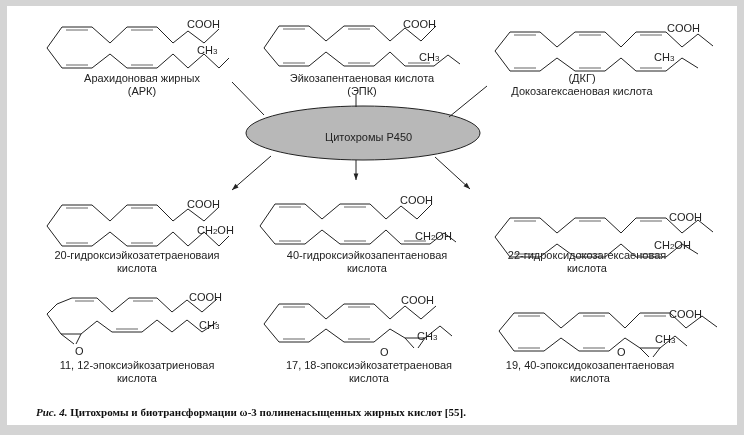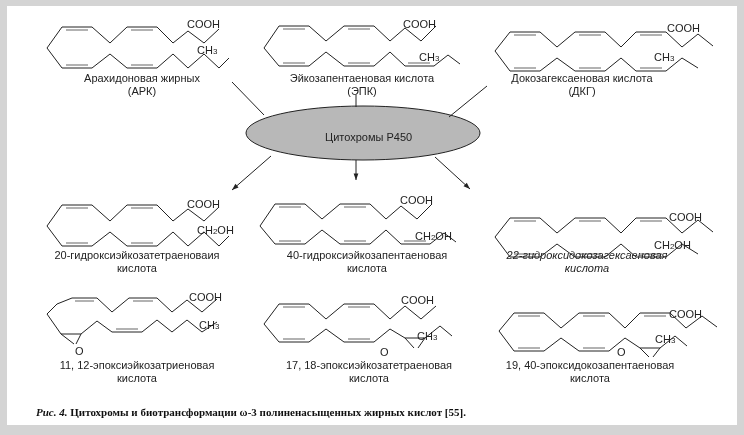--- a/index.html
+++ b/index.html
@@ -269,40 +269,40 @@
 
   <div class="lbl" style="left:55px; top:66px; width:160px;">
     <div>Арахидоновая жирных</div>
     <div>(АРК)</div>
   </div>
   <div class="lbl" style="left:270px; top:66px; width:170px;">
     <div>Эйкозапентаеновая кислота</div>
     <div>(ЭПК)</div>
   </div>
   <div class="lbl" style="left:490px; top:66px; width:170px;">
+    <div>(ДКГ)</div>
     <div>Докозагексаеновая кислота</div>
-    <div>(ДКГ)</div>
   </div>
 
   <div class="chem" style="left:180px; top:12px;">COOH</div>
   <div class="chem" style="left:190px; top:38px;"><span>CH</span><span class="sub">3</span></div>
   <div class="chem" style="left:396px; top:12px;">COOH</div>
   <div class="chem" style="left:412px; top:45px;"><span>CH</span><span class="sub">3</span></div>
   <div class="chem" style="left:660px; top:16px;">COOH</div>
   <div class="chem" style="left:647px; top:45px;"><span>CH</span><span class="sub">3</span></div>
 
   <div class="lbl" style="left:30px; top:243px; width:200px;">
     <div>20-гидроксиэйкозатетраеноваия</div>
     <div>кислота</div>
   </div>
   <div class="lbl" style="left:260px; top:243px; width:200px;">
     <div>40-гидроксиэйкозапентаеновая</div>
     <div>кислота</div>
   </div>
-  <div class="lbl" style="left:480px; top:243px; width:200px;font-style:italic;">
+  <div class="lbl" style="left:480px; top:243px; width:200px;">
     <div>22-гидроксидокозагексаеновая</div>
     <div>кислота</div>
   </div>
 
   <div class="chem" style="left:180px; top:192px;">COOH</div>
   <div class="chem" style="left:190px; top:218px;"><span>CH</span><span class="sub">2</span><span>OH</span></div>
   <div class="chem" style="left:393px; top:188px;">COOH</div>
   <div class="chem" style="left:408px; top:224px;"><span>CH</span><span class="sub">2</span><span>OH</span></div>
   <div class="chem" style="left:662px; top:205px;">COOH</div>
   <div class="chem" style="left:647px; top:233px;"><span>CH</span><span class="sub">2</span><span>OH</span></div>

